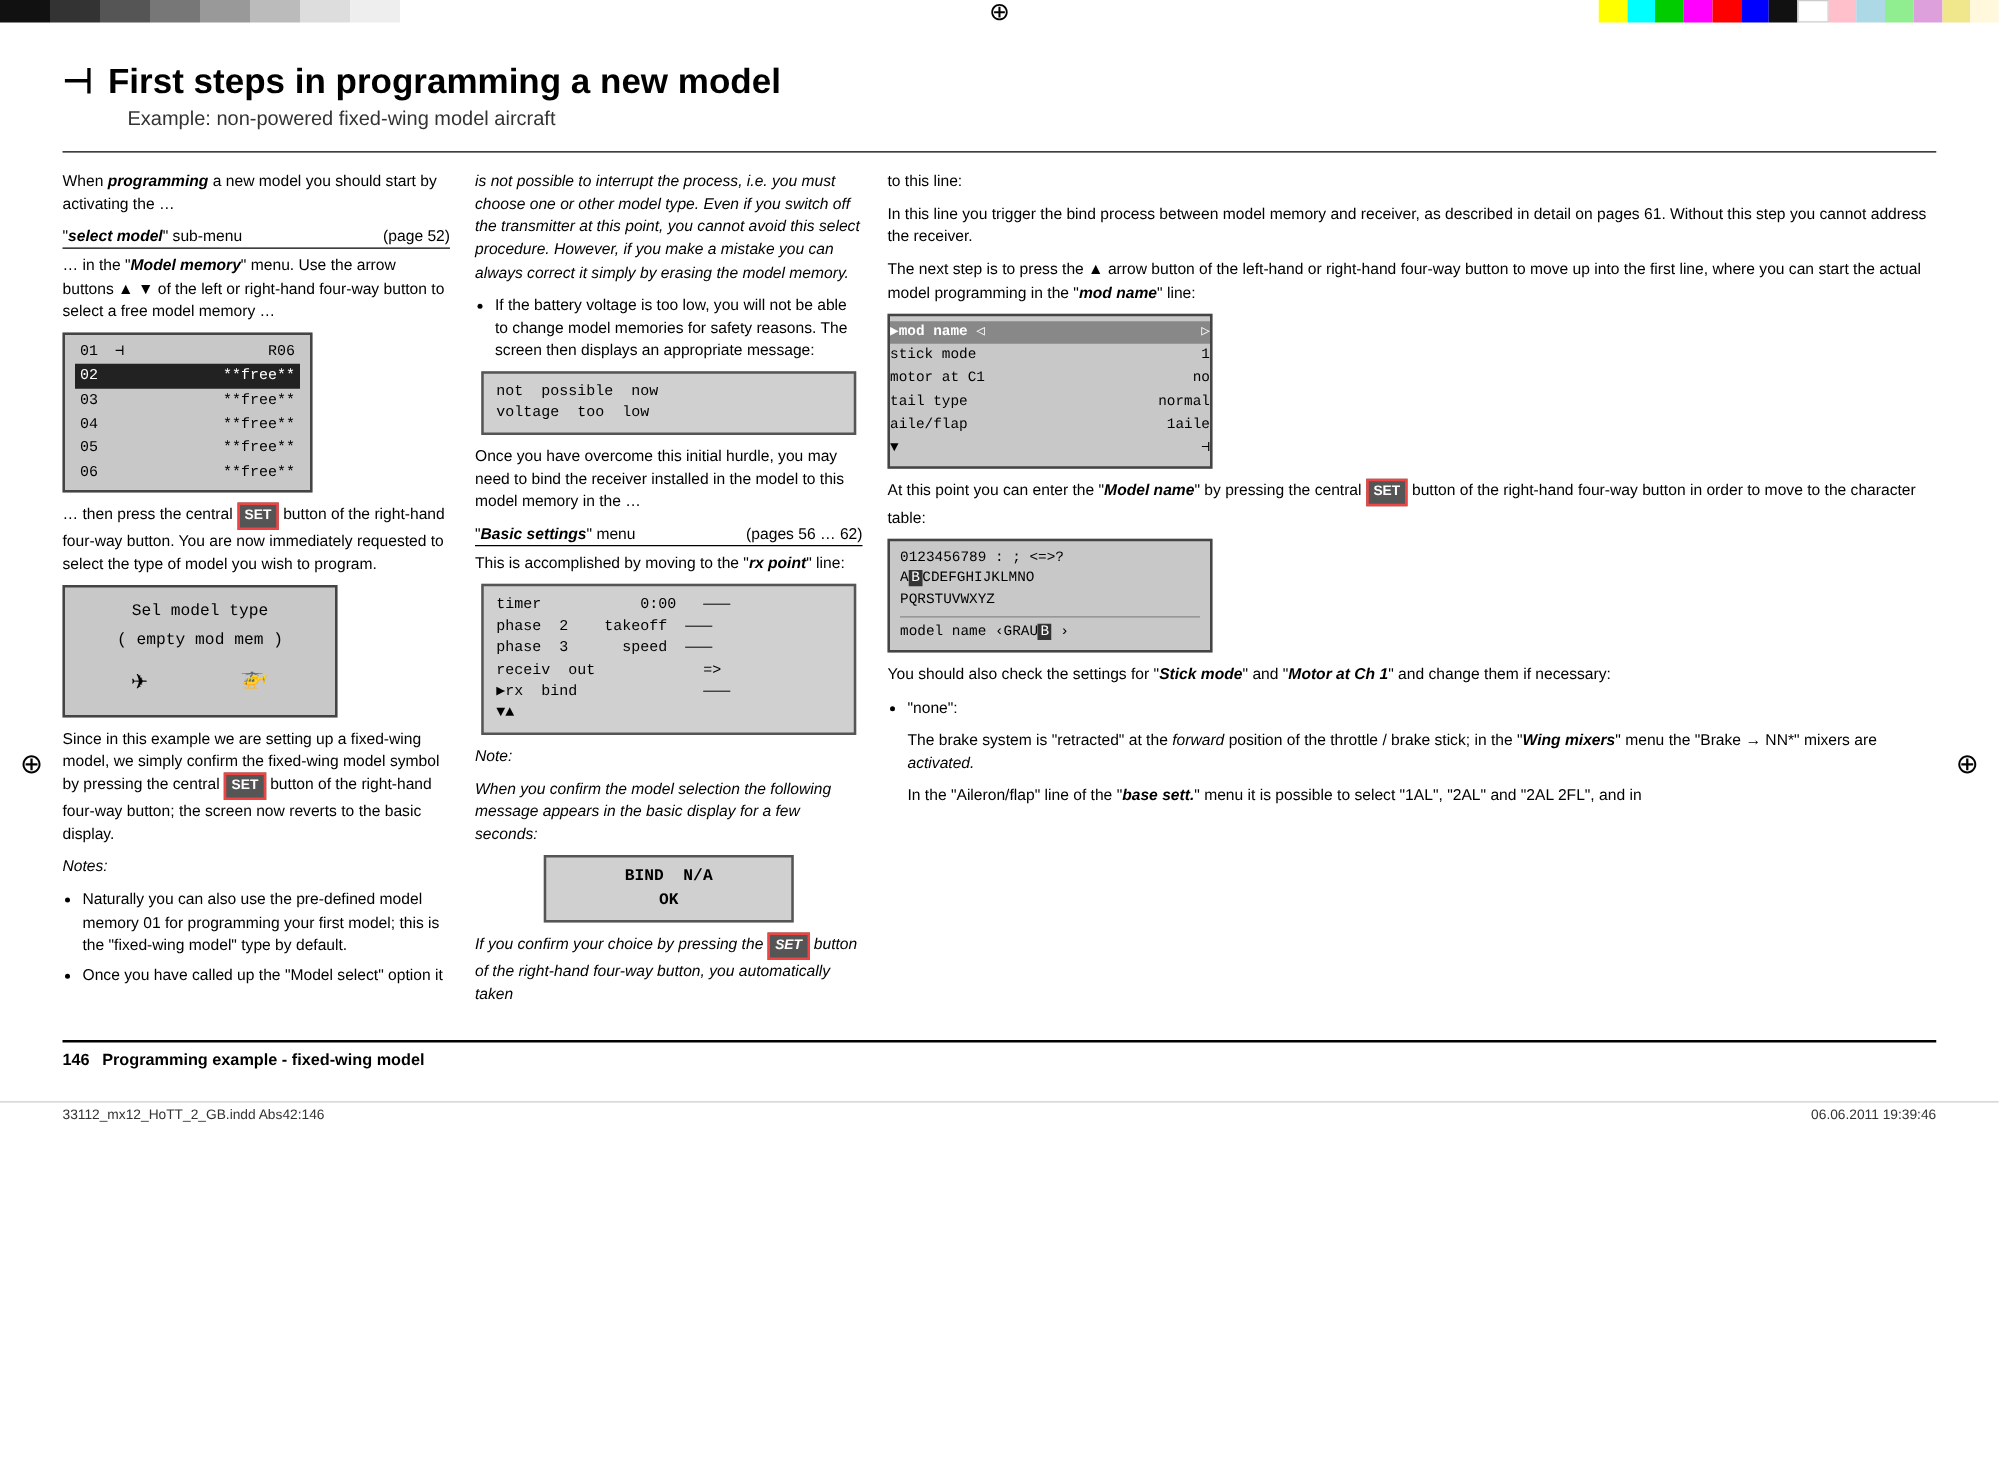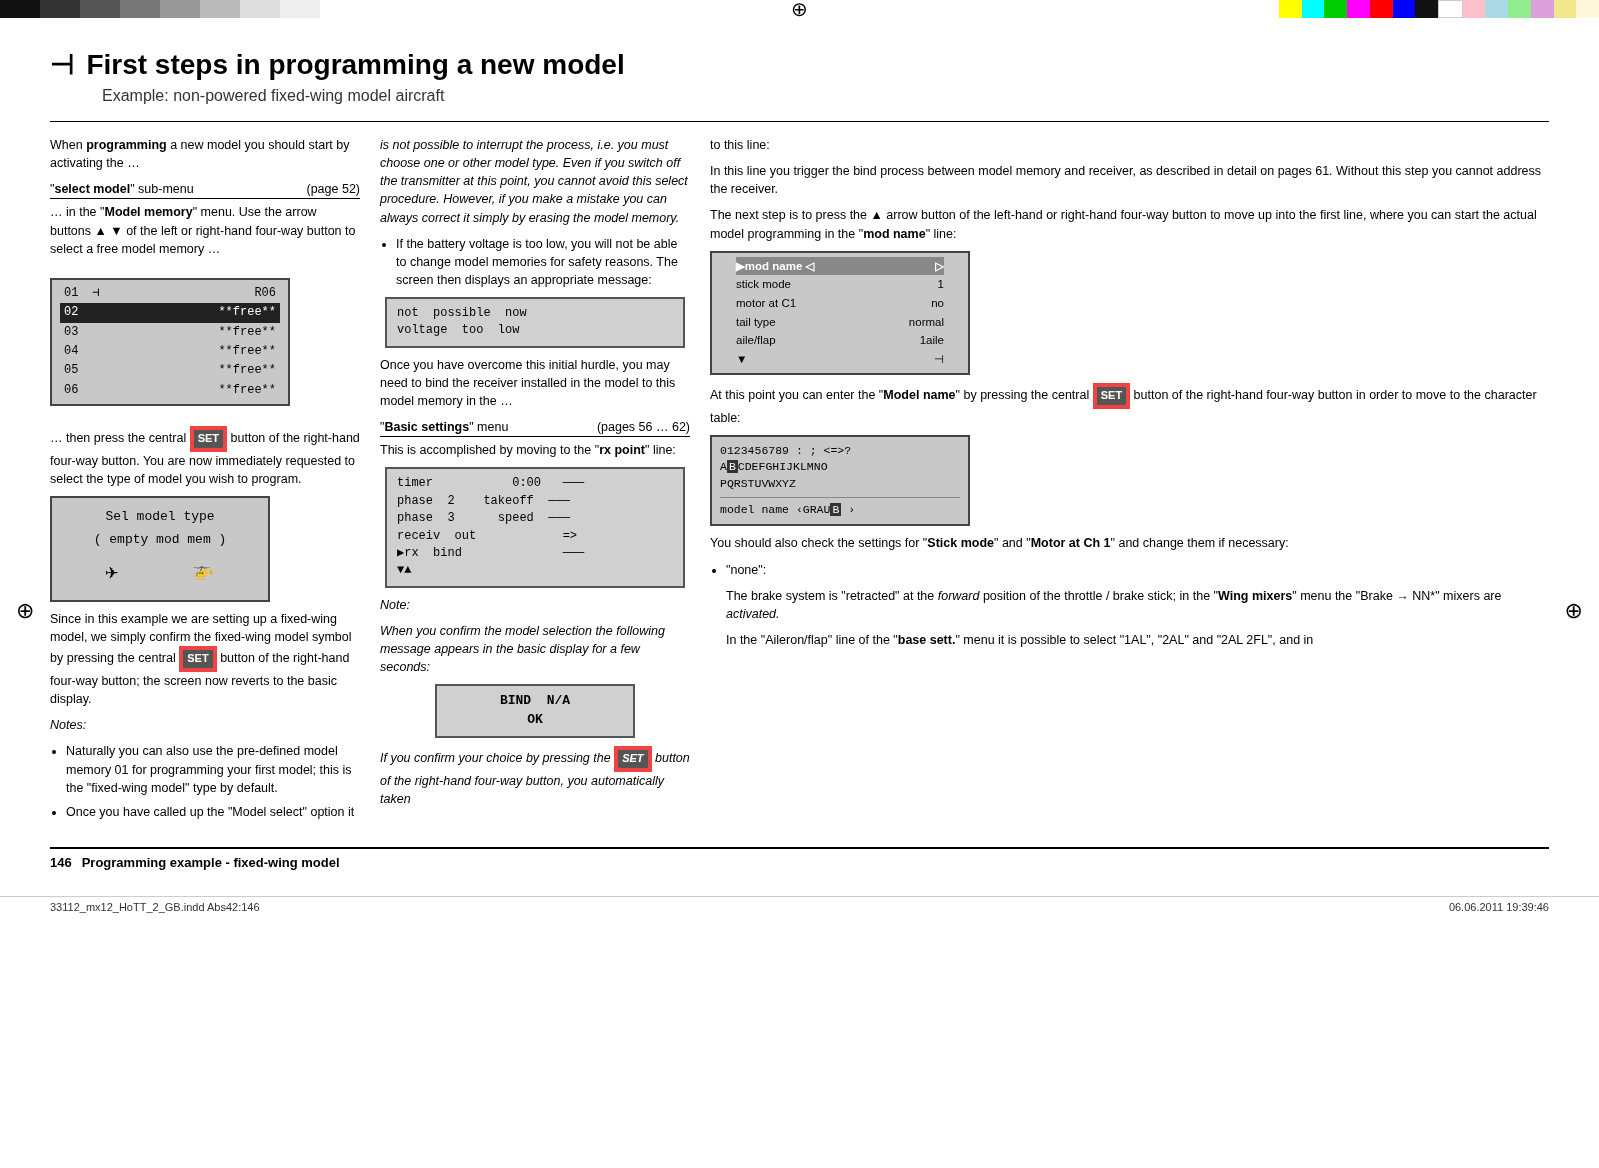--- a/index.html
+++ b/index.html
@@ -64,21 +64,21 @@
       grid-template-columns: 310px 310px 1fr;
       gap: 20px;
       border-top: 1px solid #000;
       padding-top: 14px;
     }
 
     
     .col { font-size: 12.5px; line-height: 1.45; }
 
     p { margin-bottom: 8px; }
-    b, strong { font-weight: bold; }
+    b, strong { font-weight: bold; font-style: italic; }
     em, i { font-style: italic; }
 
     
     .screen-box {
       background: #d0d0d0;
       border: 2px solid #555;
       font-family: 'Courier New', monospace;
       font-size: 12px;
       padding: 6px 10px;
       margin: 8px auto;
@@ -97,22 +97,22 @@
       font-weight: bold;
     }
 
     
     .model-mem-screen {
       background: #c8c8c8;
       border: 2px solid #444;
       font-family: 'Courier New', monospace;
       font-size: 12px;
       padding: 4px 8px;
-      margin: 20px 0;
-      width: 240px;
+      margin: 8px 0;
+      width: 200px;
     }
     .model-mem-row {
       display: flex;
       padding: 1px 4px;
     }
     .model-mem-row.selected {
       background: #222;
       color: #fff;
     }
     .model-mem-row .num { width: 28px; }
@@ -152,21 +152,21 @@
 
     
     .set-badge {
       display: inline-block;
       background: #555;
       color: #fff;
       font-weight: bold;
       font-family: Arial, sans-serif;
       font-size: 11px;
       padding: 1px 4px;
-      border: 4px solid #ef4444;
+      border: 2px solid #ef4444;
     }
 
     
     .page-footer {
       border-top: 2px solid #000;
       display: flex;
       align-items: flex-end;
       padding: 6px 0;
       margin-top: 20px;
     }
@@ -177,23 +177,23 @@
     }
     .footer-text {
       font-weight: bold;
       font-size: 13px;
     }
 
     
     .mod-name-screen {
       background: #c8c8c8;
       border: 2px solid #444;
-      font-family: Liberation Sans, sans-serif;
+      font-family: Liberation Mono, monospace;
       font-size: 11.5px;
-      padding: 4px 24px;
+      padding: 4px 0;
       margin: 8px 0;
       width: 260px;
     }
     .mod-name-row {
       display: flex;
       padding: 1px 0;
     }
     .mod-name-row.header-row {
       background: #888;
       color: #fff;

